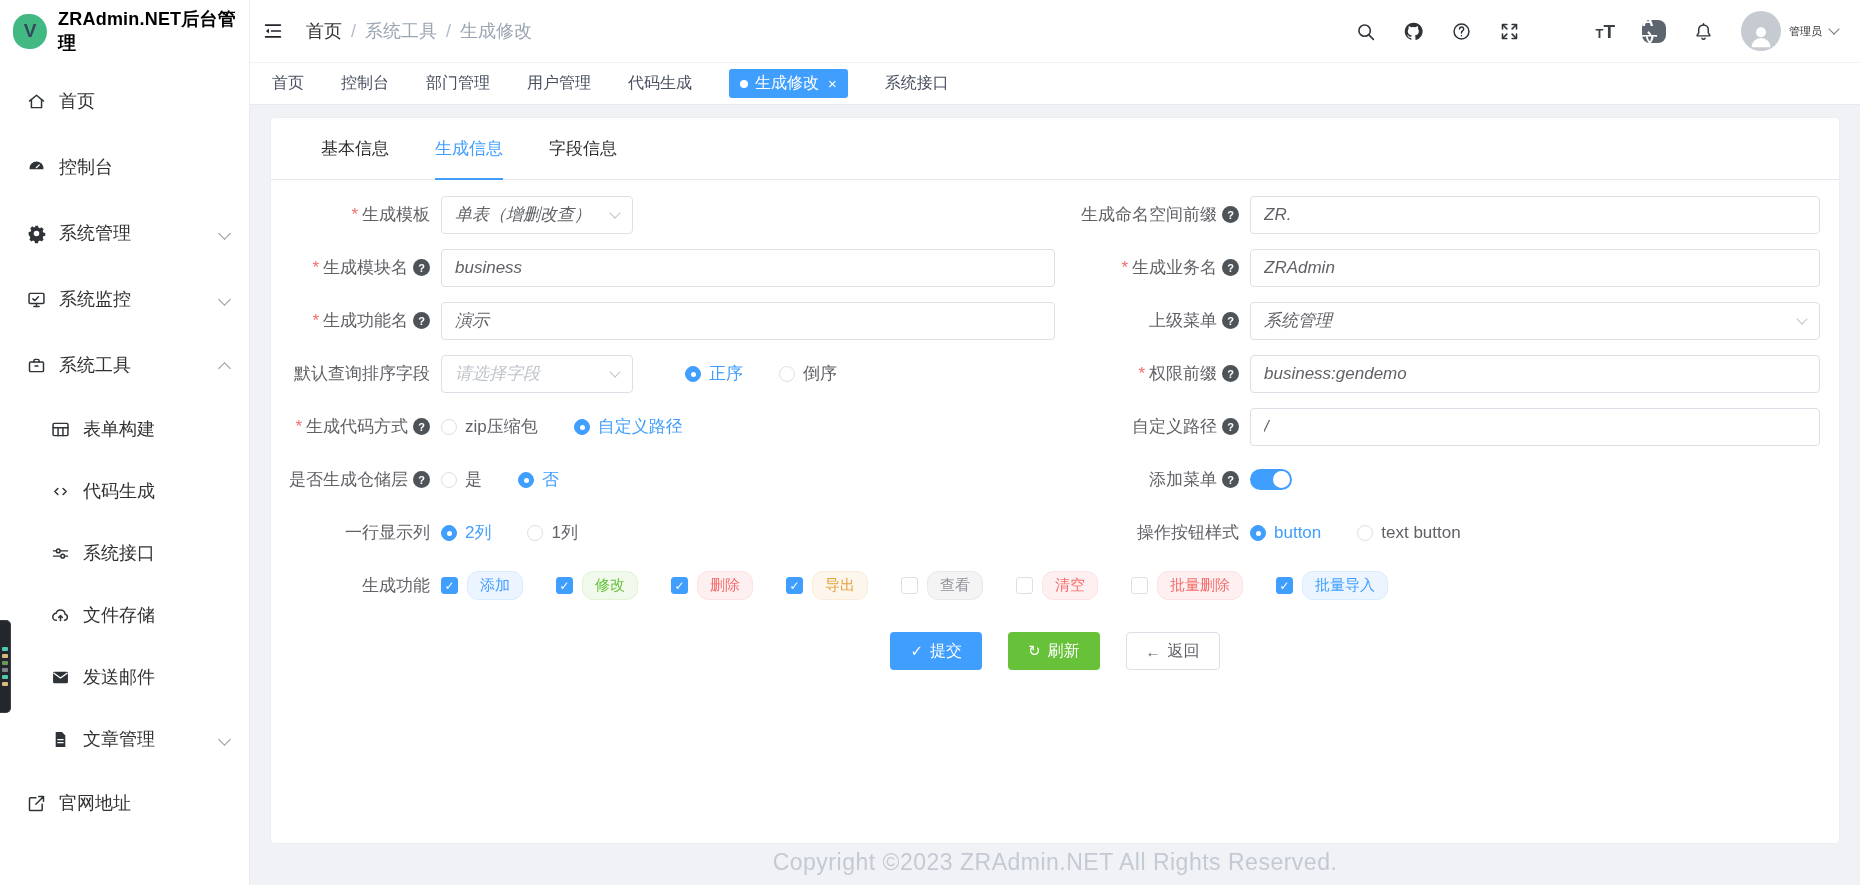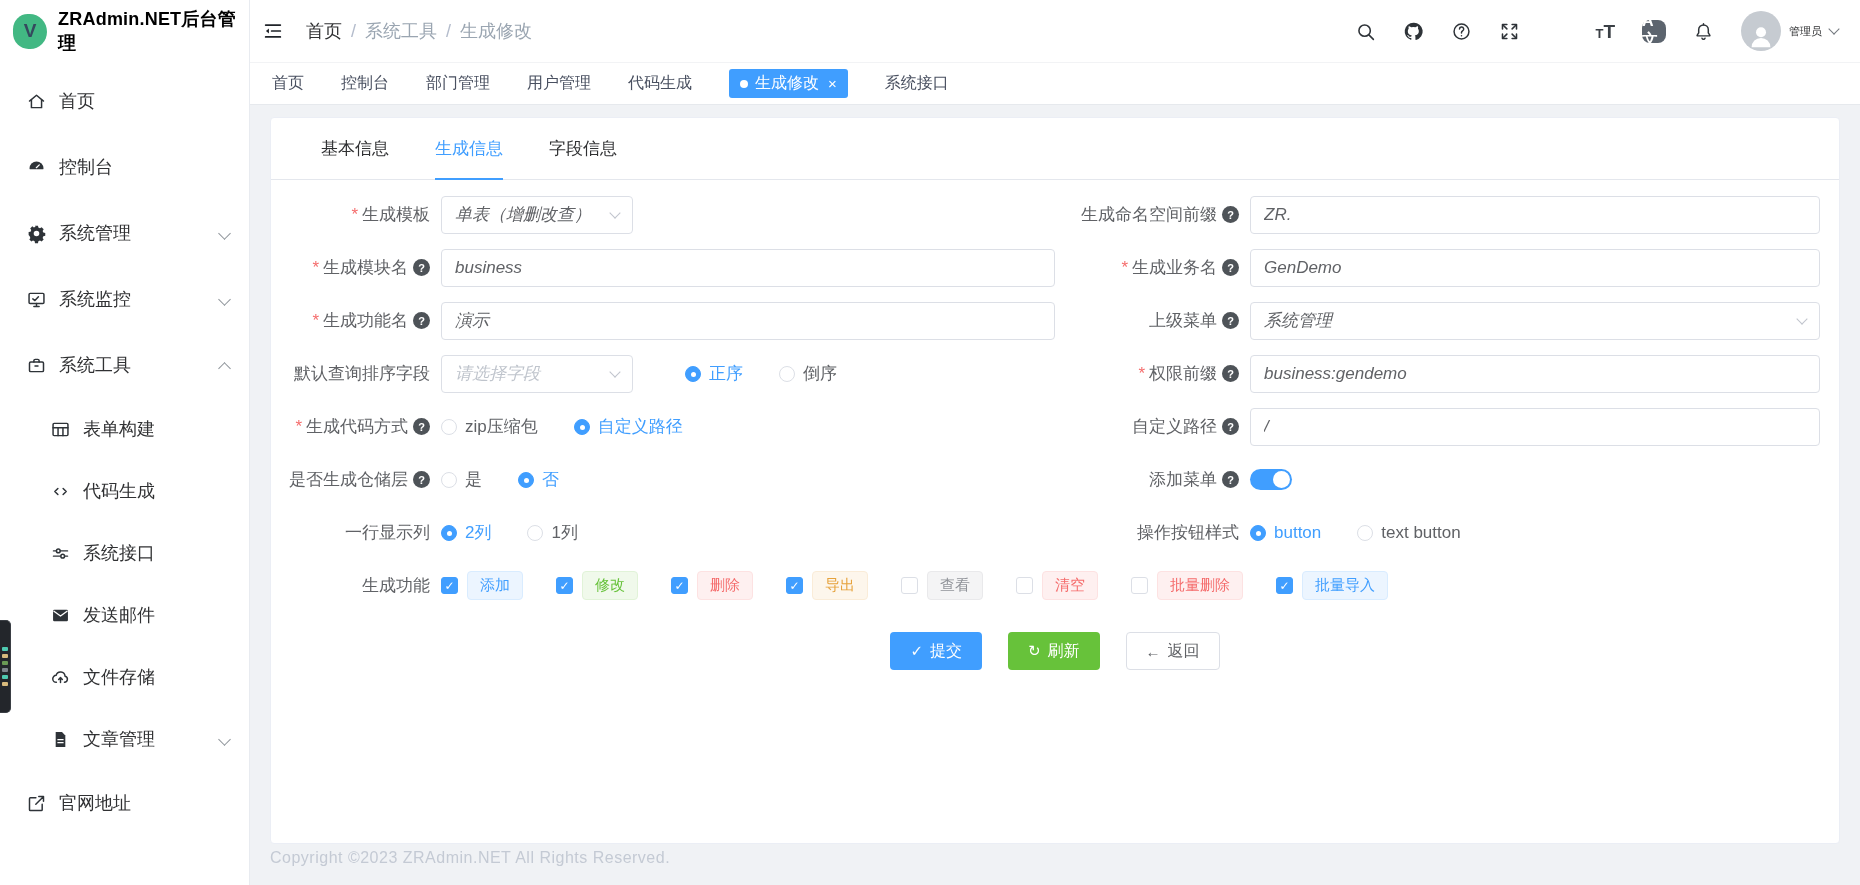--- a/index.html
+++ b/index.html
@@ -108,42 +108,42 @@
   .r-dot { width:16px; height:16px; border:1px solid #dcdfe6; border-radius:50%; background:#fff;
     position:relative; flex-shrink:0; }
   .radio.checked .r-dot { background:#409eff; border-color:#409eff; }
   .radio.checked .r-dot::after { content:""; position:absolute; left:5px; top:5px; width:5px; height:5px;
     border-radius:50%; background:#fff; }
   .radio.checked { color:#409eff; }
   .cb-group { display:inline-flex; align-items:center; gap:9px; margin-right:33px; cursor:pointer; }
   .cb-box { width:17px; height:17px; border:1px solid #dcdfe6; border-radius:3px; background:#fff;
     display:flex; align-items:center; justify-content:center; font-size:12px; color:#fff; flex-shrink:0; }
   .cb-box.checked { background:#409eff; border-color:#409eff; }
-  .fn-tag { font-size:15px; padding:4px 12px; border-radius:4px; border:1px solid transparent; }
+  .fn-tag { font-size:15px; padding:4px 12px; border-radius:11px; border:1px solid transparent; }
   .tag-primary { color:#409eff; background:#ecf5ff; border-color:#d9ecff; }
   .tag-success { color:#67c23a; background:#f0f9eb; border-color:#e1f3d8; }
   .tag-danger  { color:#f56c6c; background:#fef0f0; border-color:#fde2e2; }
   .tag-warning { color:#e6a23c; background:#fdf6ec; border-color:#faecd8; }
   .tag-info    { color:#909399; background:#f4f4f5; border-color:#e9e9eb; }
   .el-switch { width:42px; height:21px; border-radius:11px; background:#dcdfe6; position:relative;
     cursor:pointer; flex-shrink:0; }
   .el-switch.on { background:#409eff; }
   .el-switch .knob { position:absolute; top:2px; width:17px; height:17px; border-radius:50%; background:#fff; }
   .el-switch.on .knob { right:2px; }
 
   .btn-row { display:flex; justify-content:center; gap:26px; margin-top:20px; }
   .btn { display:inline-flex; align-items:center; gap:7px; height:38px; padding:0 19px;
     border-radius:4px; font-size:16px; border:1px solid transparent; cursor:pointer;
     font-family:inherit; }
   .btn-primary { background:#409eff; color:#fff; }
   .btn-success { background:#67c23a; color:#fff; }
   .btn-default { background:#fff; color:#606266; border-color:#dcdfe6; }
   .bicon { font-size:15px; }
 
-  .footer { margin-top:5px; font-size:16px; color:#c4cad4; letter-spacing:.5px; }
+  .footer { text-align:center; margin-top:5px; font-size:23px; color:#c4cad4; letter-spacing:.5px; }
 </style>
 </head>
 <body>
 
 <div class="layout">
 
   <aside class="sidebar">
     <div class="logo-row">
       <span class="logo-badge">V</span>
       <span class="logo-title">ZRAdmin.NET后台管理</span>
@@ -221,34 +221,34 @@
                 <path d="M4 9h16M4 15h16"></path>
                 <circle cx="9.5" cy="9" r="2.1" fill="#fff"></circle>
                 <circle cx="14.5" cy="15" r="2.1" fill="#fff"></circle>
               </svg>
             </span>
             <span class="mi-label">系统接口</span>
           </div>
           <div class="menu-item">
             <span class="mi-icon">
               <svg viewBox="0 0 24 24" fill="none" stroke="currentColor" stroke-width="1.7" stroke-linecap="round" stroke-linejoin="round">
+                <path d="M7.3 17.5a4 4 0 0 1-.3-8 5.2 5.2 0 0 1 10.2 1 3.5 3.5 0 0 1-.7 6.9"></path>
+                <path d="M12 17.8v-5.6M9.9 14.2 12 12.1l2.1 2.1"></path>
+              </svg>
+            </span>
+            <span class="mi-label">文件存储</span>
+          </div>
+          <div class="menu-item">
+            <span class="mi-icon">
+              <svg viewBox="0 0 24 24" fill="none" stroke="currentColor" stroke-width="1.7" stroke-linecap="round" stroke-linejoin="round">
                 <rect x="3.5" y="5.5" width="17" height="13" rx="1.4" fill="currentColor" stroke="none"></rect>
                 <path d="M4.5 7.2l7.5 5.4 7.5-5.4" stroke="#ffffff" stroke-width="1.5"></path>
               </svg>
             </span>
             <span class="mi-label">发送邮件</span>
-          </div>
-          <div class="menu-item">
-            <span class="mi-icon">
-              <svg viewBox="0 0 24 24" fill="none" stroke="currentColor" stroke-width="1.7" stroke-linecap="round" stroke-linejoin="round">
-                <path d="M7.3 17.5a4 4 0 0 1-.3-8 5.2 5.2 0 0 1 10.2 1 3.5 3.5 0 0 1-.7 6.9"></path>
-                <path d="M12 17.8v-5.6M9.9 14.2 12 12.1l2.1 2.1"></path>
-              </svg>
-            </span>
-            <span class="mi-label">文件存储</span>
           </div>
           <div class="menu-item">
             <span class="mi-icon">
               <svg viewBox="0 0 24 24" fill="none" stroke="currentColor" stroke-width="1.7" stroke-linecap="round" stroke-linejoin="round">
                 <path d="M6.5 3.5h7.2l3.8 3.9V20.5h-11z" fill="currentColor" stroke="none"></path>
                 <path d="M9 12.2h6M9 15.6h6" stroke="#ffffff" stroke-width="1.4"></path>
               </svg>
             </span>
             <span class="mi-label">文章管理</span>
             <span class="chev"></span>
@@ -406,21 +406,21 @@
               </div>
             </div>
             <div class="form-row fcol-right">
               <div class="form-label">
                 <span class="req-star">*</span>
                 <span>生成业务名</span>
                 <span class="help-ico">?</span>
               </div>
               <div class="form-ctrl">
                 <div class="el-input">
-                  <span class="sel-val">GenDemo</span>
+                  <span class="sel-val">ZRAdmin</span>
                 </div>
               </div>
             </div>
             <div class="form-row fcol-left">
               <div class="form-label">
                 <span class="req-star">*</span>
                 <span>生成功能名</span>
                 <span class="help-ico">?</span>
               </div>
               <div class="form-ctrl">

